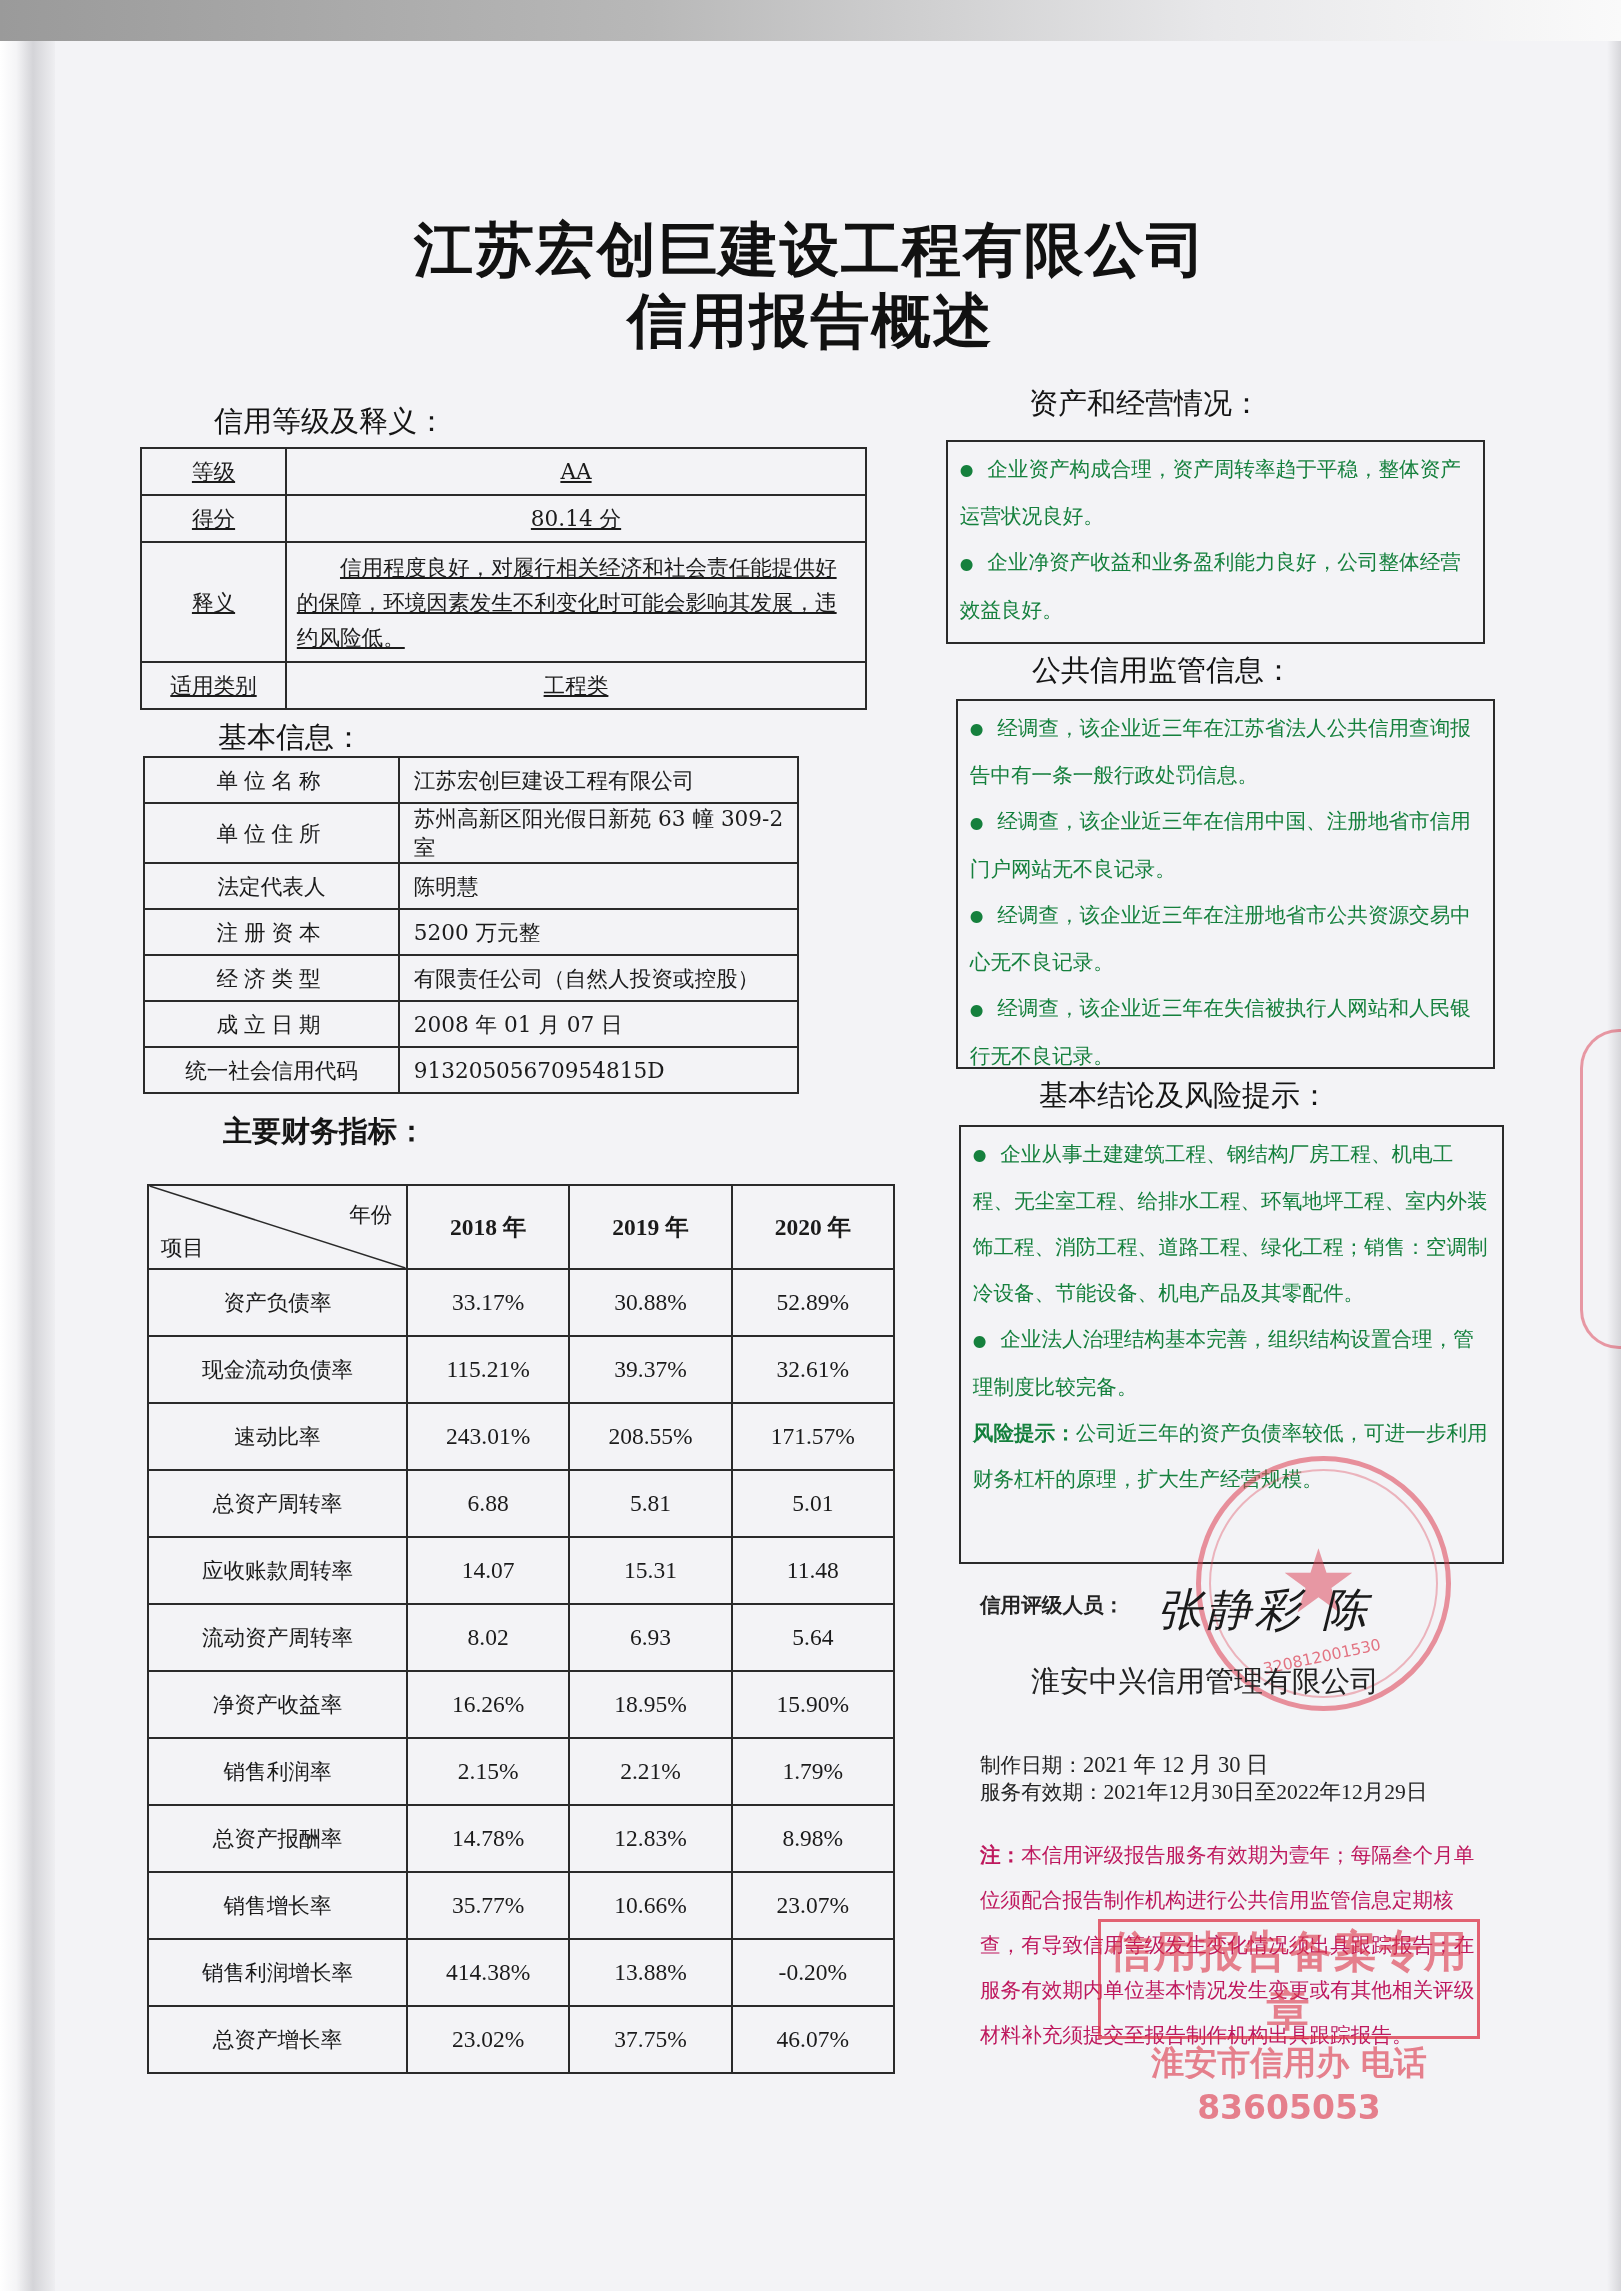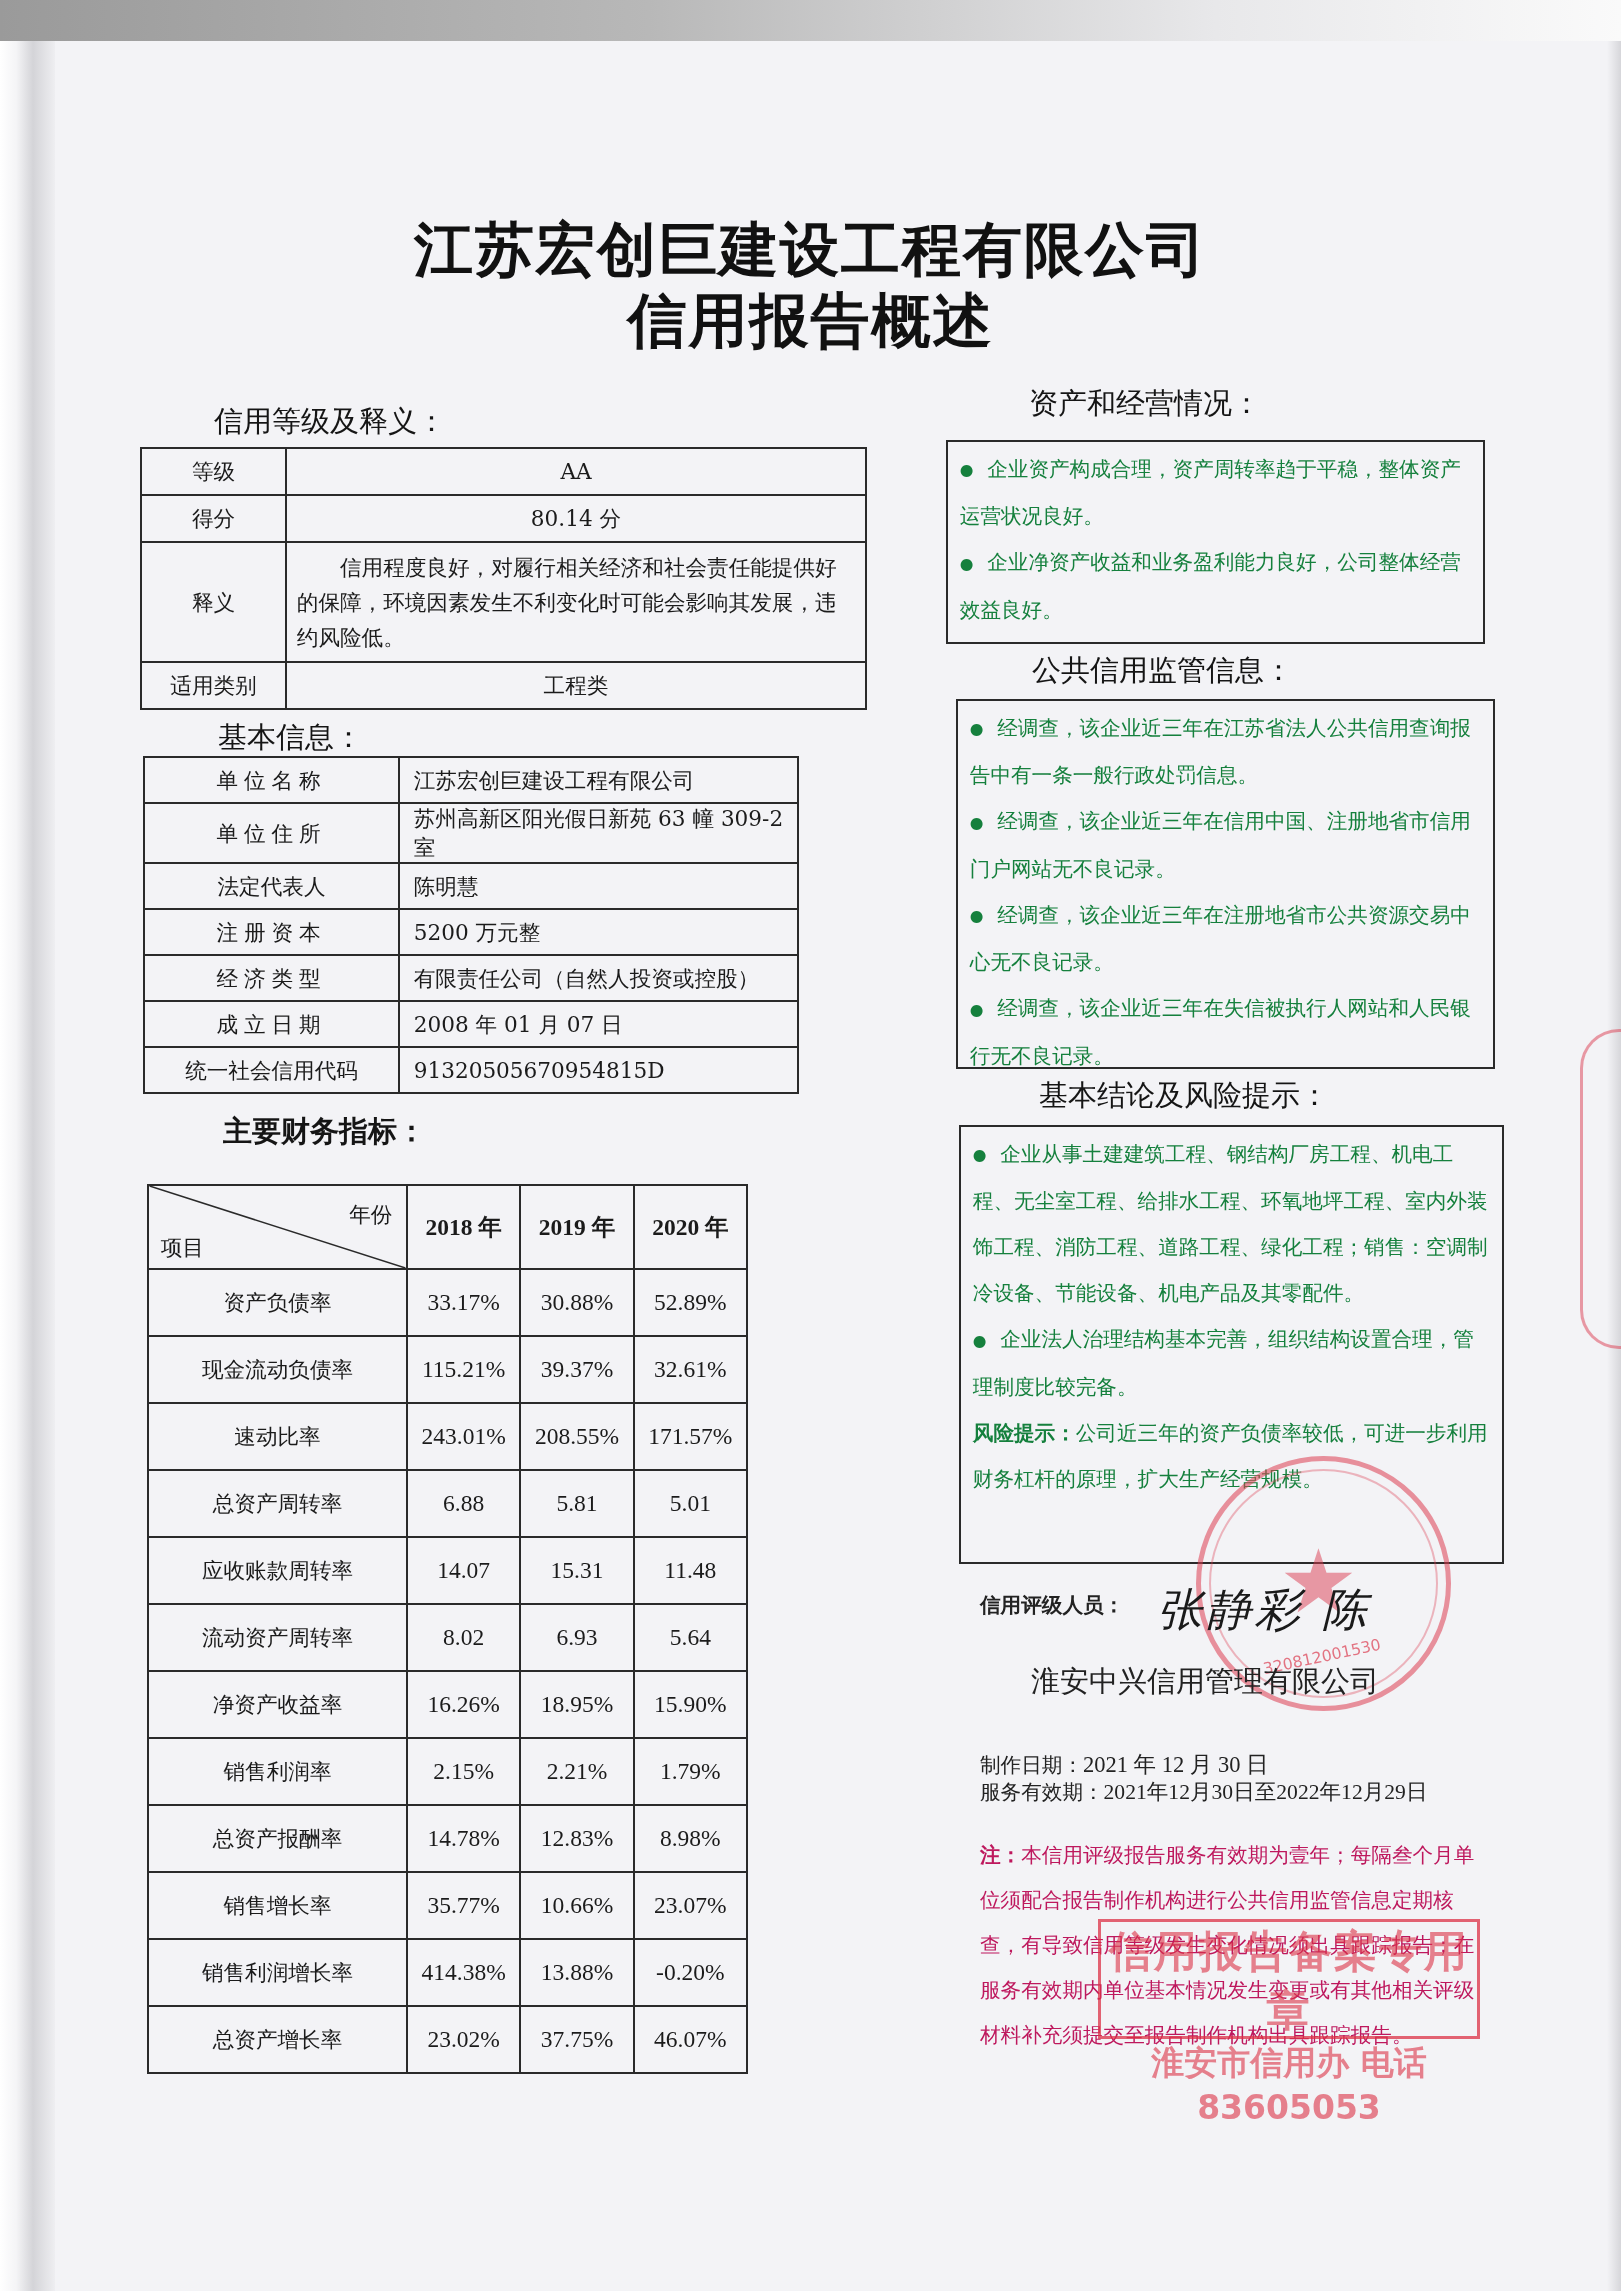--- a/index.html
+++ b/index.html
@@ -24,31 +24,31 @@
     position:absolute; left:0; width:1621px; text-align:center;
     font-family:"DejaVu Serif", serif; font-weight:bold; color:#111;
   }
   .title.l1 { top:211px; font-size:59px; letter-spacing:2px; }
   .title.l2 { top:282px; font-size:59px; letter-spacing:2px; }
   .heading {
     position:absolute; font-family:"DejaVu Sans", sans-serif; font-size:29px; color:#151515;
   }
   table { border-collapse:collapse; position:absolute; }
   td, th { border:2px solid #2a2a2a; padding:0; }
-  .t-grade { left:140px; top:447px; width:727px; }
+  .t-grade { left:140px; top:447px; width:727px;text-decoration:underline; }
   .t-grade td { font-size:21.6px; }
   .t-grade td.k { width:143px; text-align:center; font-family:"DejaVu Sans", sans-serif; font-size:21.6px; }
   .t-grade td.v { text-align:center; font-family:"DejaVu Serif", serif; }
   .t-grade td.v.para { text-align:left; padding:5.9px 9.8px; line-height:35px; text-indent:2em; }
   .t-basic { left:143px; top:756px; width:656px;border-radius:14px; }
   .t-basic td { height:44px; font-size:21.6px; }
   .t-basic td.k { width:253px; text-align:center; font-family:"DejaVu Sans", sans-serif; letter-spacing:5.9px; }
   .t-basic td.k.tight { letter-spacing:0; }
   .t-basic td.v { padding-left:13.7px; font-family:"DejaVu Serif", serif; }
-  .t-fin { left:147px; top:1184px; width:601px;padding-left:48px; }
+  .t-fin { left:147px; top:1184px; width:748px;padding-left:48px; }
   .t-fin td { height:65px; text-align:center; font-size:21.6px; }
   .t-fin td.k { width:257px; font-family:"DejaVu Sans", sans-serif; }
   .t-fin td.v { font-family:"Liberation Serif", serif; font-size:23.5px; }
   .t-fin .hdr td { height:82px; font-weight:bold; font-size:23.5px; font-family:"Liberation Serif", serif; }
   .diag { position:relative; width:257px; height:82px; }
   .diag svg { position:absolute; left:0; top:0; }
   .diag .yr { position:absolute; right:13.7px; top:13.7px; font-family:"DejaVu Sans", sans-serif; font-size:21.6px; font-weight:normal; }
   .diag .it { position:absolute; left:11.8px; bottom:5.9px; font-family:"DejaVu Sans", sans-serif; font-size:21.6px; font-weight:normal; }
   .box {
     position:absolute; border:2px solid #2a2a2a;

